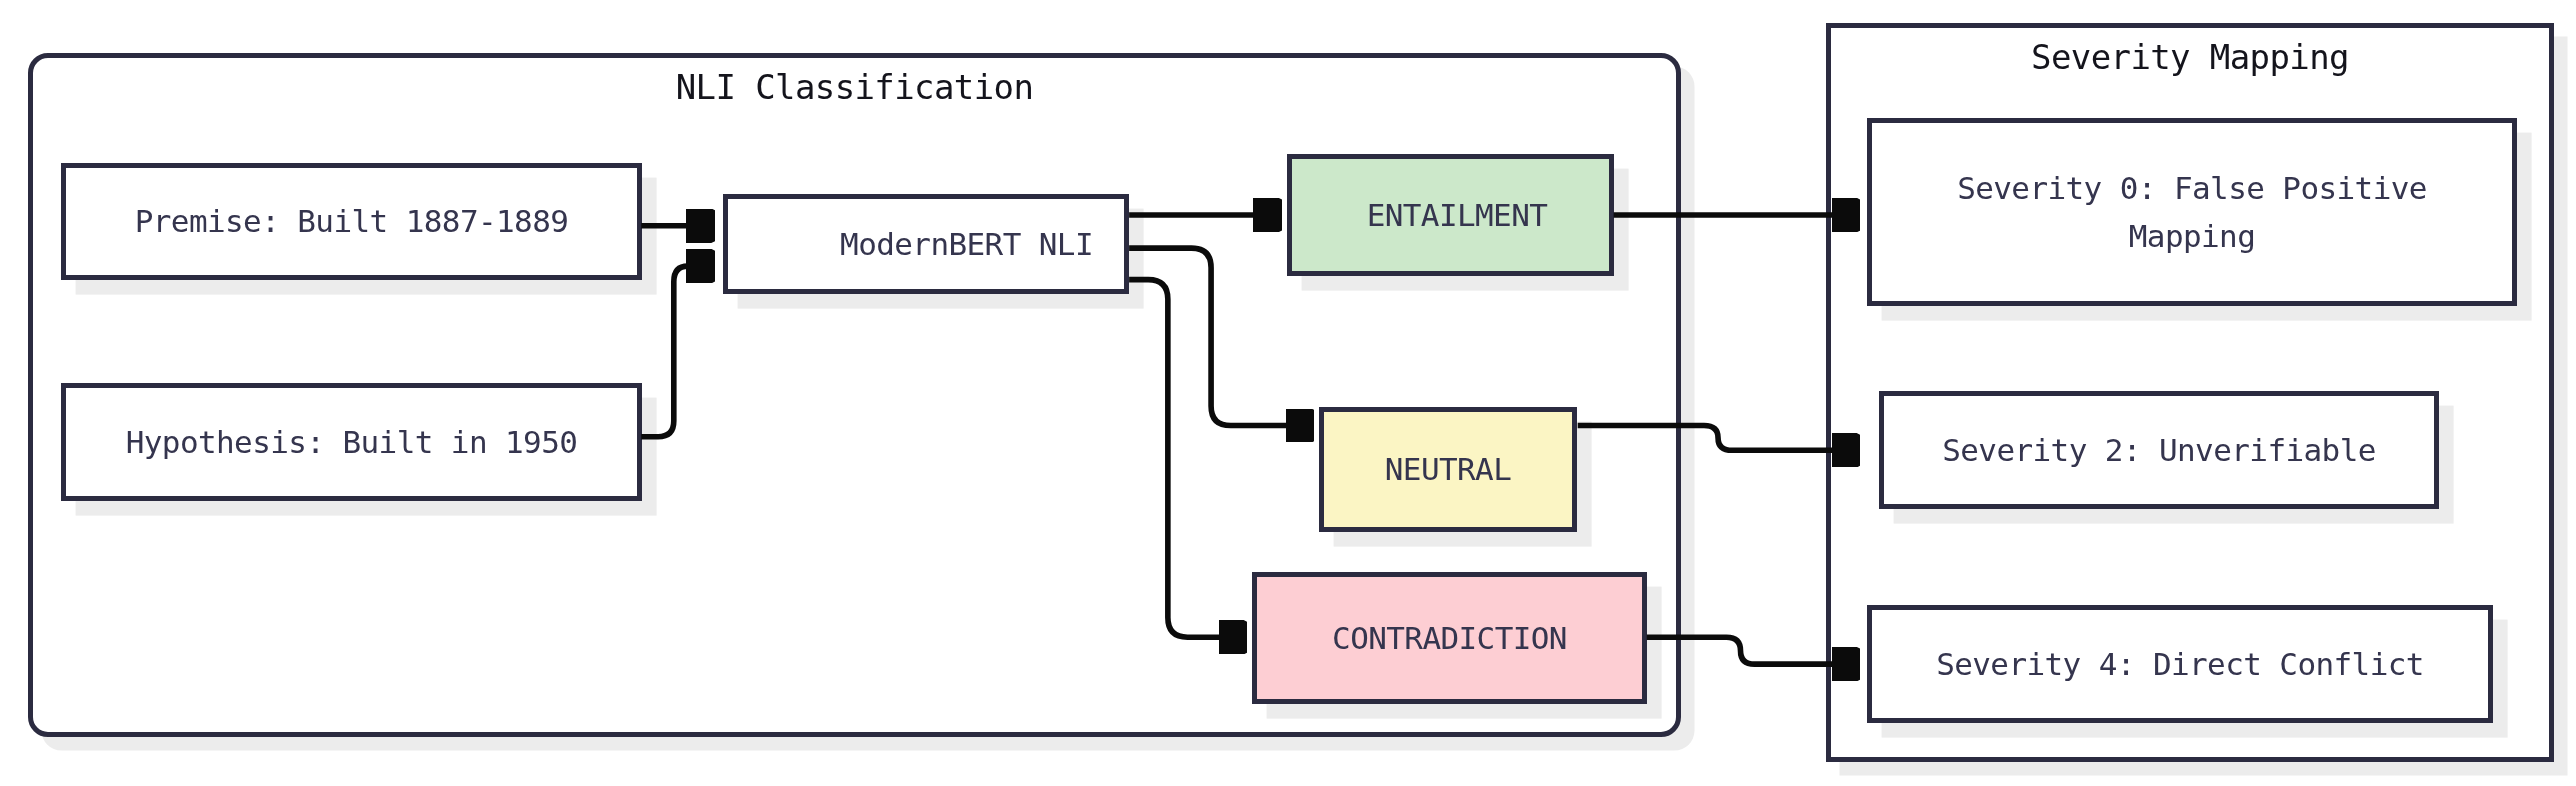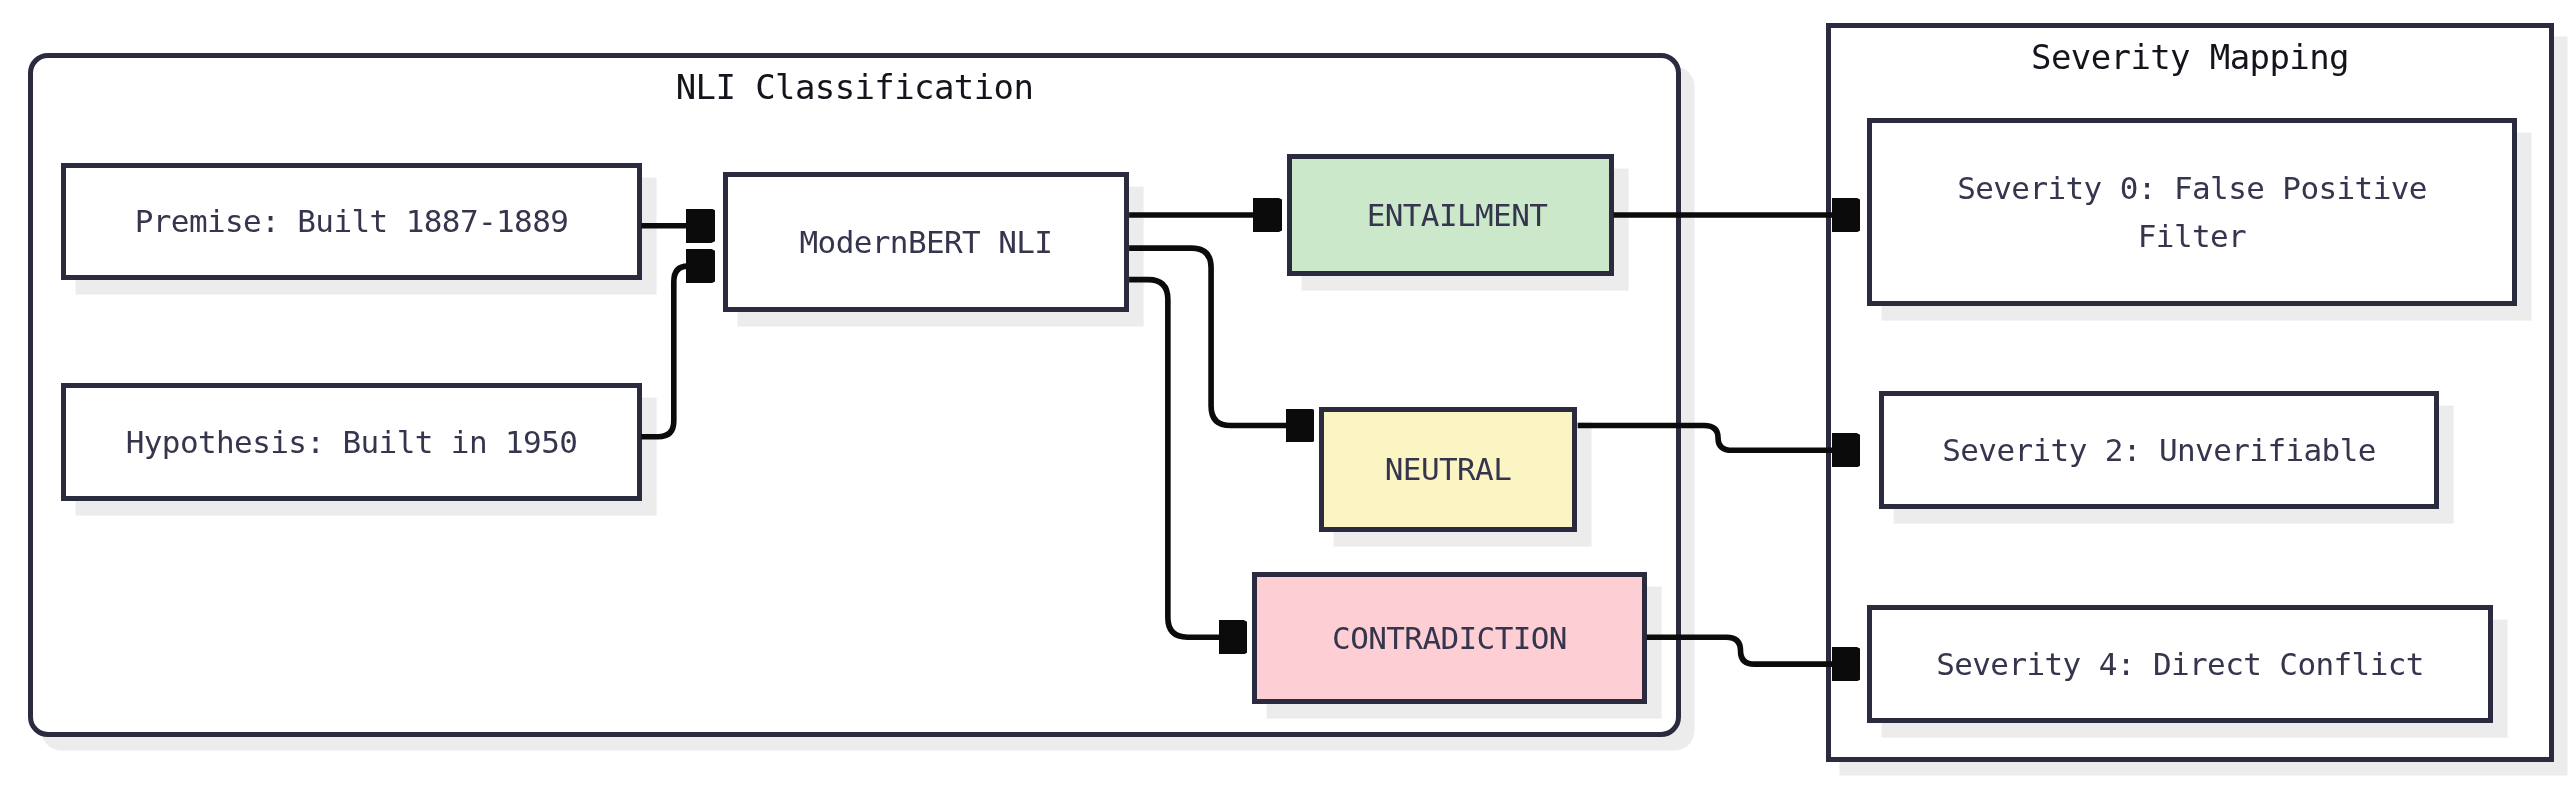--- a/index.html
+++ b/index.html
@@ -44,21 +44,21 @@
     justify-content: center;
     text-align: center;
     font-size: 31px;
     line-height: 1.55;
     letter-spacing: -0.6px;
     color: #35354e;
     padding: 0 31px;
   }
   .node-premise       { left: 61px;  top: 163px;  width: 581px; height: 117px; }
   .node-hypothesis    { left: 61px;  top: 383px;  width: 581px; height: 118px; }
-  .node-model         { left: 723px; top: 172px;  width: 406px;  height: 140px; }
+  .node-model         { left: 723px; top: 194px;  width: 406px;  height: 100px; justify-content: flex-end; }
   .node-entailment    { left: 1287px; top: 154px;  width: 327px;  height: 122px; background: #cce8ca; padding-left: 44px; }
   .node-neutral       { left: 1319px; top: 363px;  width: 258px;  height: 125px; background: #fbf5c4; margin-top: 44px; }
   .node-contradiction { left: 1252px; top: 572px; width: 395px;  height: 132px; background: #fdced3; align-items: center; }
   .node-severity0     { left: 1867px; top: 118px;  width: 650px; height: 188px; }
   .node-severity2     { left: 1867px; top: 391px;  width: 560px;  height: 118px; margin-left: 12px; }
   .node-severity4     { left: 1867px; top: 605px; width: 626px; height: 118px; }
 
   
   .edges {
     position: absolute;
@@ -104,21 +104,21 @@
 
   <div class="node node-neutral">
     <span>NEUTRAL</span>
   </div>
 
   <div class="node node-contradiction">
     <span>CONTRADICTION</span>
   </div>
 
   <div class="node node-severity0">
-    <span>Severity 0: False Positive Filter</span>
+    <span>Severity 0: False Positive Mapping</span>
   </div>
 
   <div class="node node-severity2">
     <span>Severity 2: Unverifiable</span>
   </div>
 
   <div class="node node-severity4">
     <span>Severity 4: Direct Conflict</span>
   </div>
 

